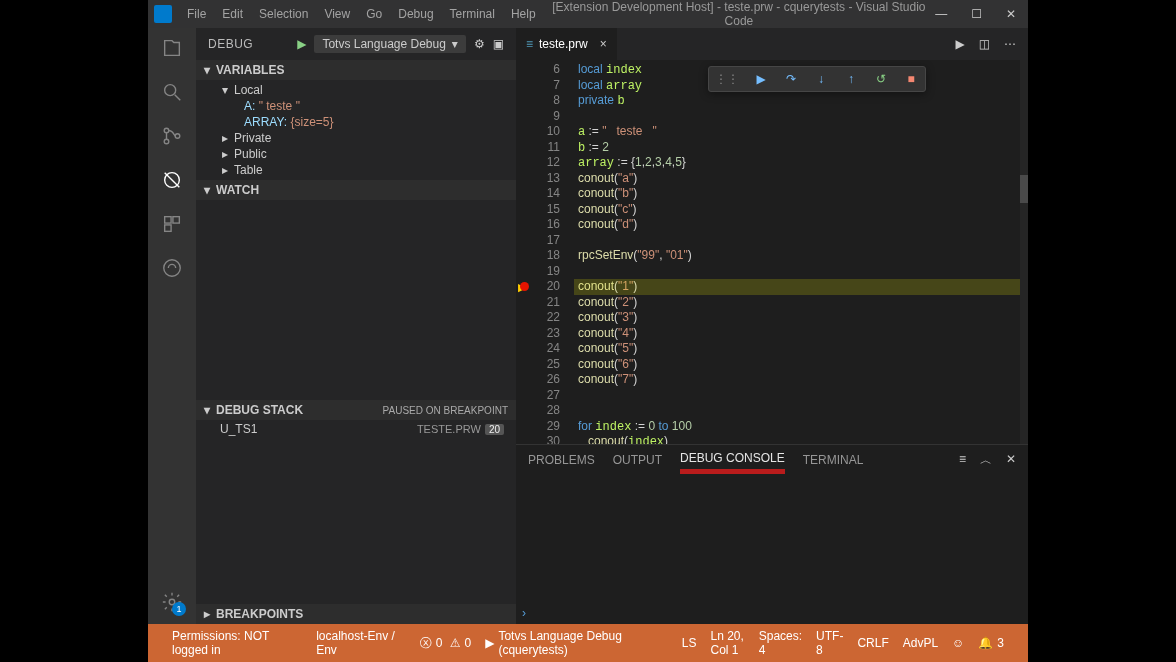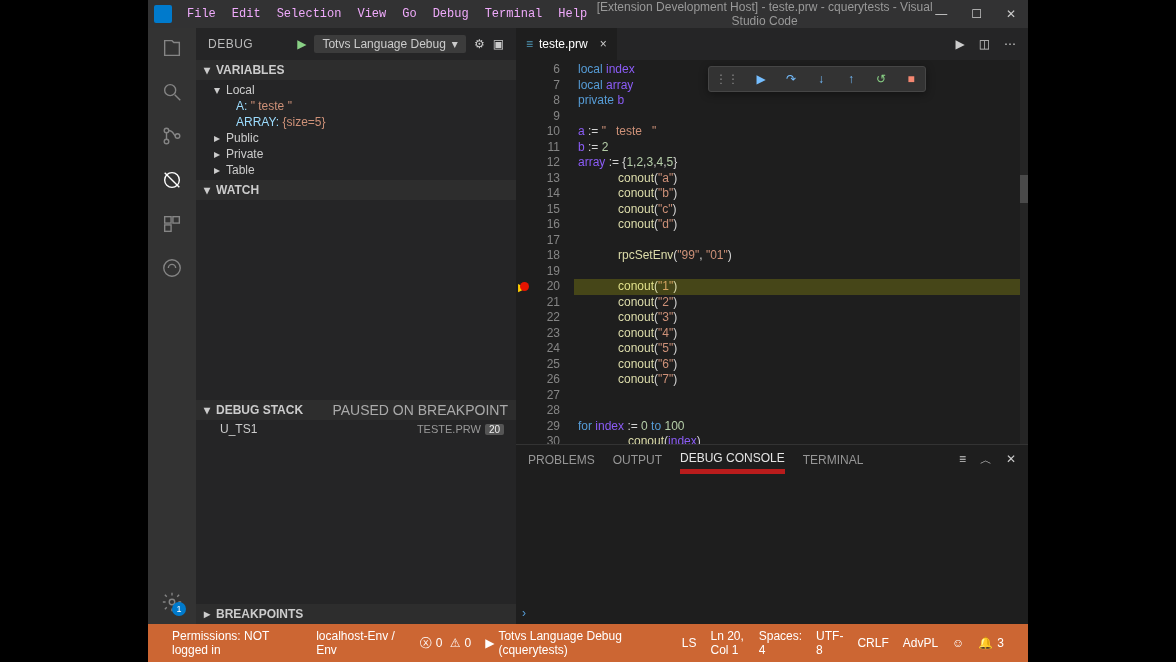--- a/index.html
+++ b/index.html
@@ -1,66 +1,66 @@
 <!DOCTYPE html>
 <html><head>
 <meta charset="utf-8">
 <style>
 * { margin: 0; padding: 0; box-sizing: border-box; font-family: "Segoe UI", sans-serif; font-size: 12px; }
 body { background: #000; width: 1176px; height: 662px; overflow: hidden; position: relative; }
 .vscode { position: absolute; left: 148px; top: 0; width: 880px; height: 662px; background: #1e1e1e; color: #ccc; display: flex; flex-direction: column; }
 .titlebar { height: 28px; background: #323233; display: flex; align-items: center; padding: 0 6px; color: #ccc; }
 .vsicon { width: 18px; height: 18px; background: #007acc; display: inline-block; margin-right: 8px; border-radius: 2px; position: relative; }
 .menus { display: flex; gap: 2px; }
-.menus span { padding: 4px 7px; color: #f0abfc; cursor: pointer; font-family: Liberation Mono, monospace; }
+.menus span { padding: 4px 7px; color: #a3a3a3; cursor: pointer; }
 .title-text { flex: 1; text-align: center; color: #999; font-size: 12px; }
 .winbtns { display: flex; gap: 24px; color: #ccc; font-size: 14px; padding-right: 6px; }
 .main { flex: 1; display: flex; overflow: hidden; }
 .activitybar { width: 48px; background: #333333; display: flex; flex-direction: column; align-items: center; padding-top: 8px; gap: 20px; color: #858585; }
 .activitybar .ab { width: 24px; height: 24px; cursor: pointer; display:flex; align-items:center; justify-content:center; }
 .activitybar .active { color: #fff; }
 .sidepanel { width: 320px; background: #252526; display: flex; flex-direction: column; color: #ccc; }
 .debug-hdr { height: 32px; display: flex; align-items: center; padding: 0 12px; gap: 8px; font-size: 11px; color: #bbb; }
 .debug-hdr .title { flex: 0 0 auto; letter-spacing: 0.5px; }
 .startbtn { margin-left: auto; color: #89d185; }
 .cfgname { background: #3c3c3c; padding: 2px 8px; border-radius: 2px; color: #ccc; display:flex; align-items:center; gap:6px;}
 .gear, .consoleicn { color: #ccc; }
 .section-hdr { height: 20px; background: #2d2d2d; display: flex; align-items: center; padding: 0 8px; font-size: 11px; font-weight: 600; cursor: pointer; color: #ccc;}
 .tw { margin-right: 4px; display:inline-block; width:8px; }
-.vars { padding: 2px 0; font-family: Menlo, Consolas, monospace; font-size: 12px; }
+.vars { padding: 2px 8px; font-family: Menlo, Consolas, monospace; font-size: 12px; }
 .vars .node { padding: 1px 0 1px 18px; color: #ccc; }
 .vars .lev2 { padding-left: 40px; }
 .vars .kw { color: #9cdcfe; }
 .vars .val { color: #ce9178; }
 .watch { flex: 0 0 200px; }
 .callstack-hdr { display:flex; align-items:center;}
 .callstack-hdr .sp { flex:1;}
-.paused { font-size: 14px; color: #aaa; font-weight: 400; text-transform: uppercase;}
+.paused { font-size: 10px; color: #aaa; font-weight: 400; text-transform: uppercase;}
 .cs-row { display:flex; align-items:center; padding: 2px 12px 2px 24px; font-family: Consolas, monospace; justify-content: center;}
 .cs-row .fn { flex:1; }
 .cs-row .file { color:#999; font-size:11px; margin-right:4px;}
 .cs-row .ln { background:#555; color:#eee; padding:0 4px; border-radius:2px; font-size:10px;}
 .bp-hdr { margin-top:auto; }
 .editor { flex:1; display:flex; flex-direction:column; background:#1e1e1e; position:relative;}
 .tabs { height: 32px; display:flex; align-items:stretch; background:#252526;}
 .tab { display:flex; align-items:center; padding:0 10px; background:#1e1e1e; color:#fff; gap:6px; border-right:1px solid #252526;}
 .tab .fic { color:#519aba; }
 .tab .x { color:#ccc; margin-left:6px;}
 .tabactions { margin-left:auto; display:flex; align-items:center; gap:14px; padding:0 12px; color:#ccc;}
 .code { flex:1; display:flex; font-family: Consolas, Menlo, monospace; font-size: 13px; overflow:hidden; position:relative;}
 .gutter { width:58px; text-align:right; color:#858585; padding-right:14px; line-height:15.5px; padding-top:2px; position:relative;}
 .gline { height:15.5px; position:relative;}
 .codetext { flex:1; line-height:15.5px; padding-top:2px; white-space:pre; color:#d4d4d4; position:relative;}
 .cline { height:15.5px; padding-left:4px;}
 .hl { background: rgba(255, 255, 0, 0.18); position:absolute; left:0; right:0; height:15.5px;}
 .kw { color:#569cd6;}
 .str { color:#ce9178;}
-.fnc { color:#dcdcaa;margin-left:40px;}
+.fnc { color:#dcdcaa;}
 .num2 { color:#b5cea8;}
-.ident { color:#8b5cf6;}
+.ident { color:#bef264;font-family:Liberation Mono, monospace;}
 .debug-toolbar { position:absolute; top:6px; left:192px; background:#333333; border:1px solid #464646; border-radius:3px; box-shadow:0 2px 8px rgba(0,0,0,0.4); display:flex; align-items:center; padding:4px 6px; gap:14px;}
 .debug-toolbar .grip { color:#888; cursor:move;}
 .debug-toolbar .db { width:16px;height:16px; display:flex;align-items:center;justify-content:center; cursor:pointer;}
 .panel { height:180px; border-top:1px solid #333; display:flex; flex-direction:column; background:#1e1e1e;}
 .panel-tabs { display:flex; align-items:center; padding:0 12px; height:30px; gap:18px; color:#969696; font-size:11px;}
 .panel-tabs .pt { cursor:pointer; padding:4px 0;}
 .panel-tabs .ptab-active { color:#e5e5e5; border-bottom:5px solid #b91c1c;}
 .panel-tabs .pact { margin-left:auto; display:flex; gap:14px; color:#ccc;}
 .panel-body { flex:1; position:relative;}
 .panel-body .chev { position:absolute; bottom:4px; left:6px; color:#569cd6;}
@@ -162,22 +162,22 @@
       <div class="section-hdr">
           <span class="tw">▾</span>
           <span>VARIABLES</span>
         </div>
       <div class="vars">
         <div class="node"><span class="tw">▾</span><span>Local</span></div>
         <div id="locals">
             <div class="node lev2"><span class="kw">A:</span> <span class="val">"   teste   "</span></div>
             <div class="node lev2"><span class="kw">ARRAY:</span> <span class="val">{size=5}</span></div>
           </div>
+        <div class="node"><span class="tw">▸</span><span>Private</span></div>
         <div class="node"><span class="tw">▸</span><span>Public</span></div>
-        <div class="node"><span class="tw">▸</span><span>Private</span></div>
         <div class="node"><span class="tw">▸</span><span>Table</span></div>
       </div>
 
       <div class="section-hdr">
           <span class="tw">▾</span>
           <span>WATCH</span>
         </div>
       <div class="watch"></div>
 
       <div class="section-hdr callstack-hdr">

